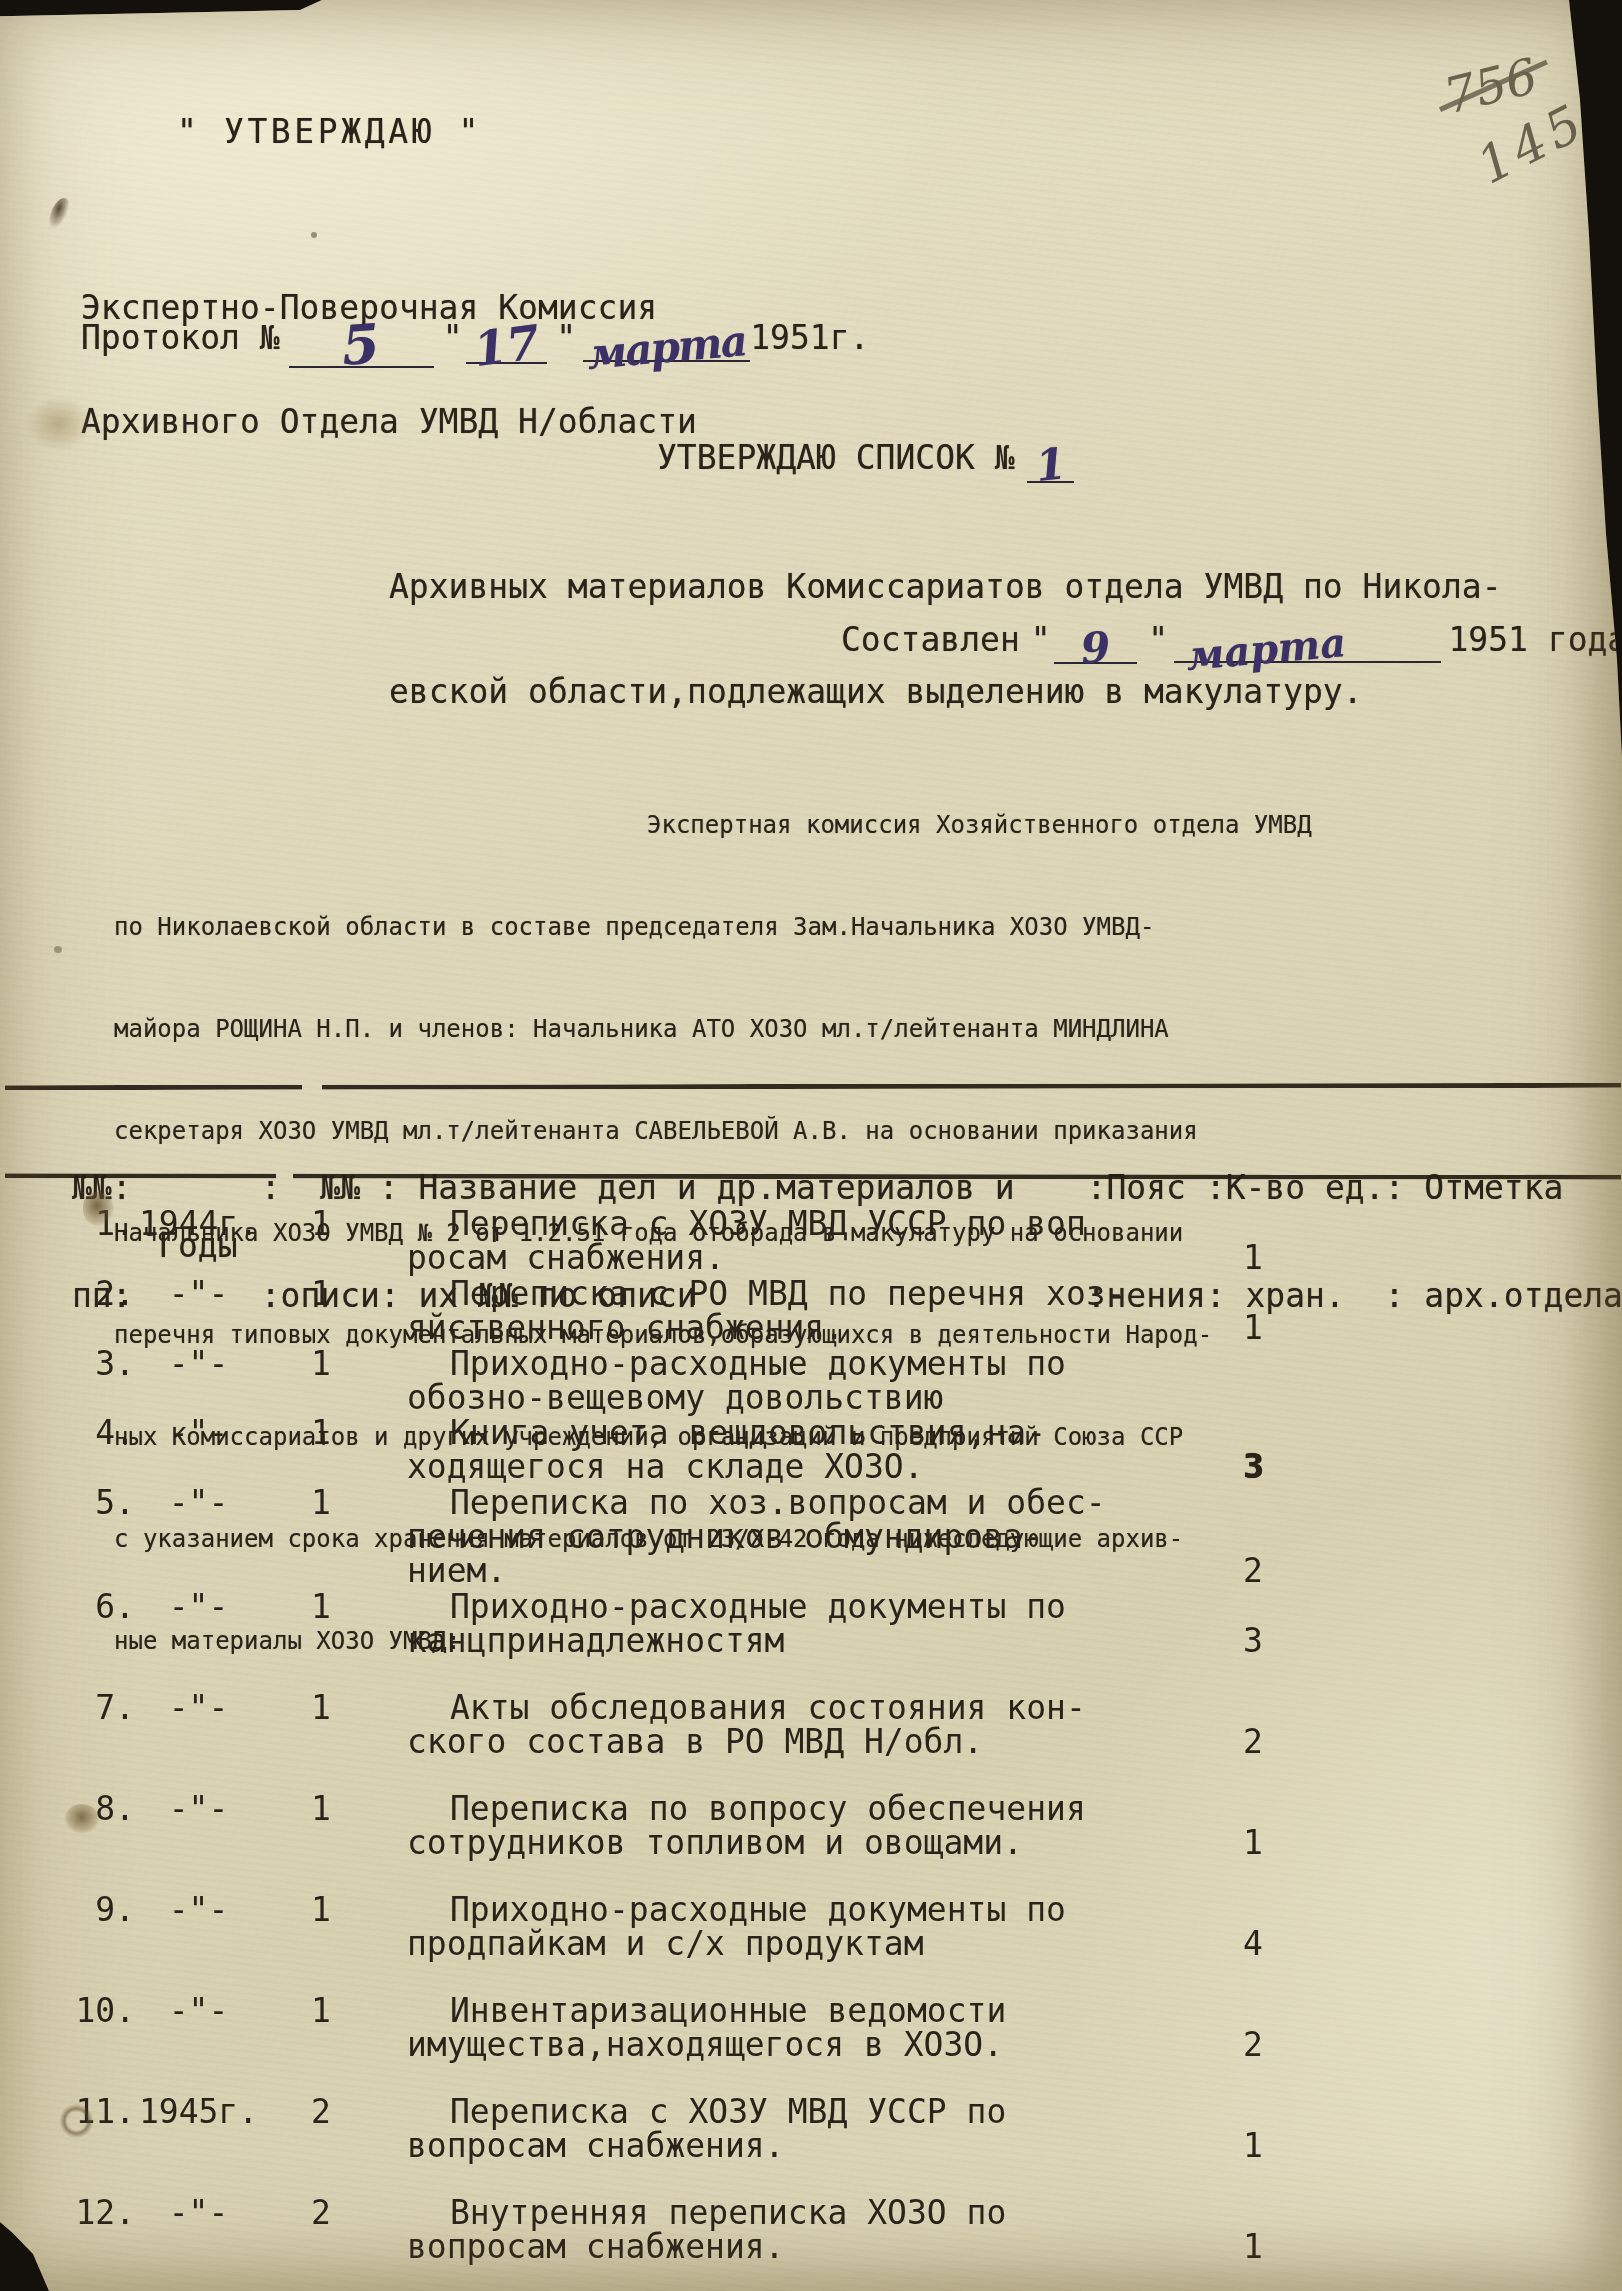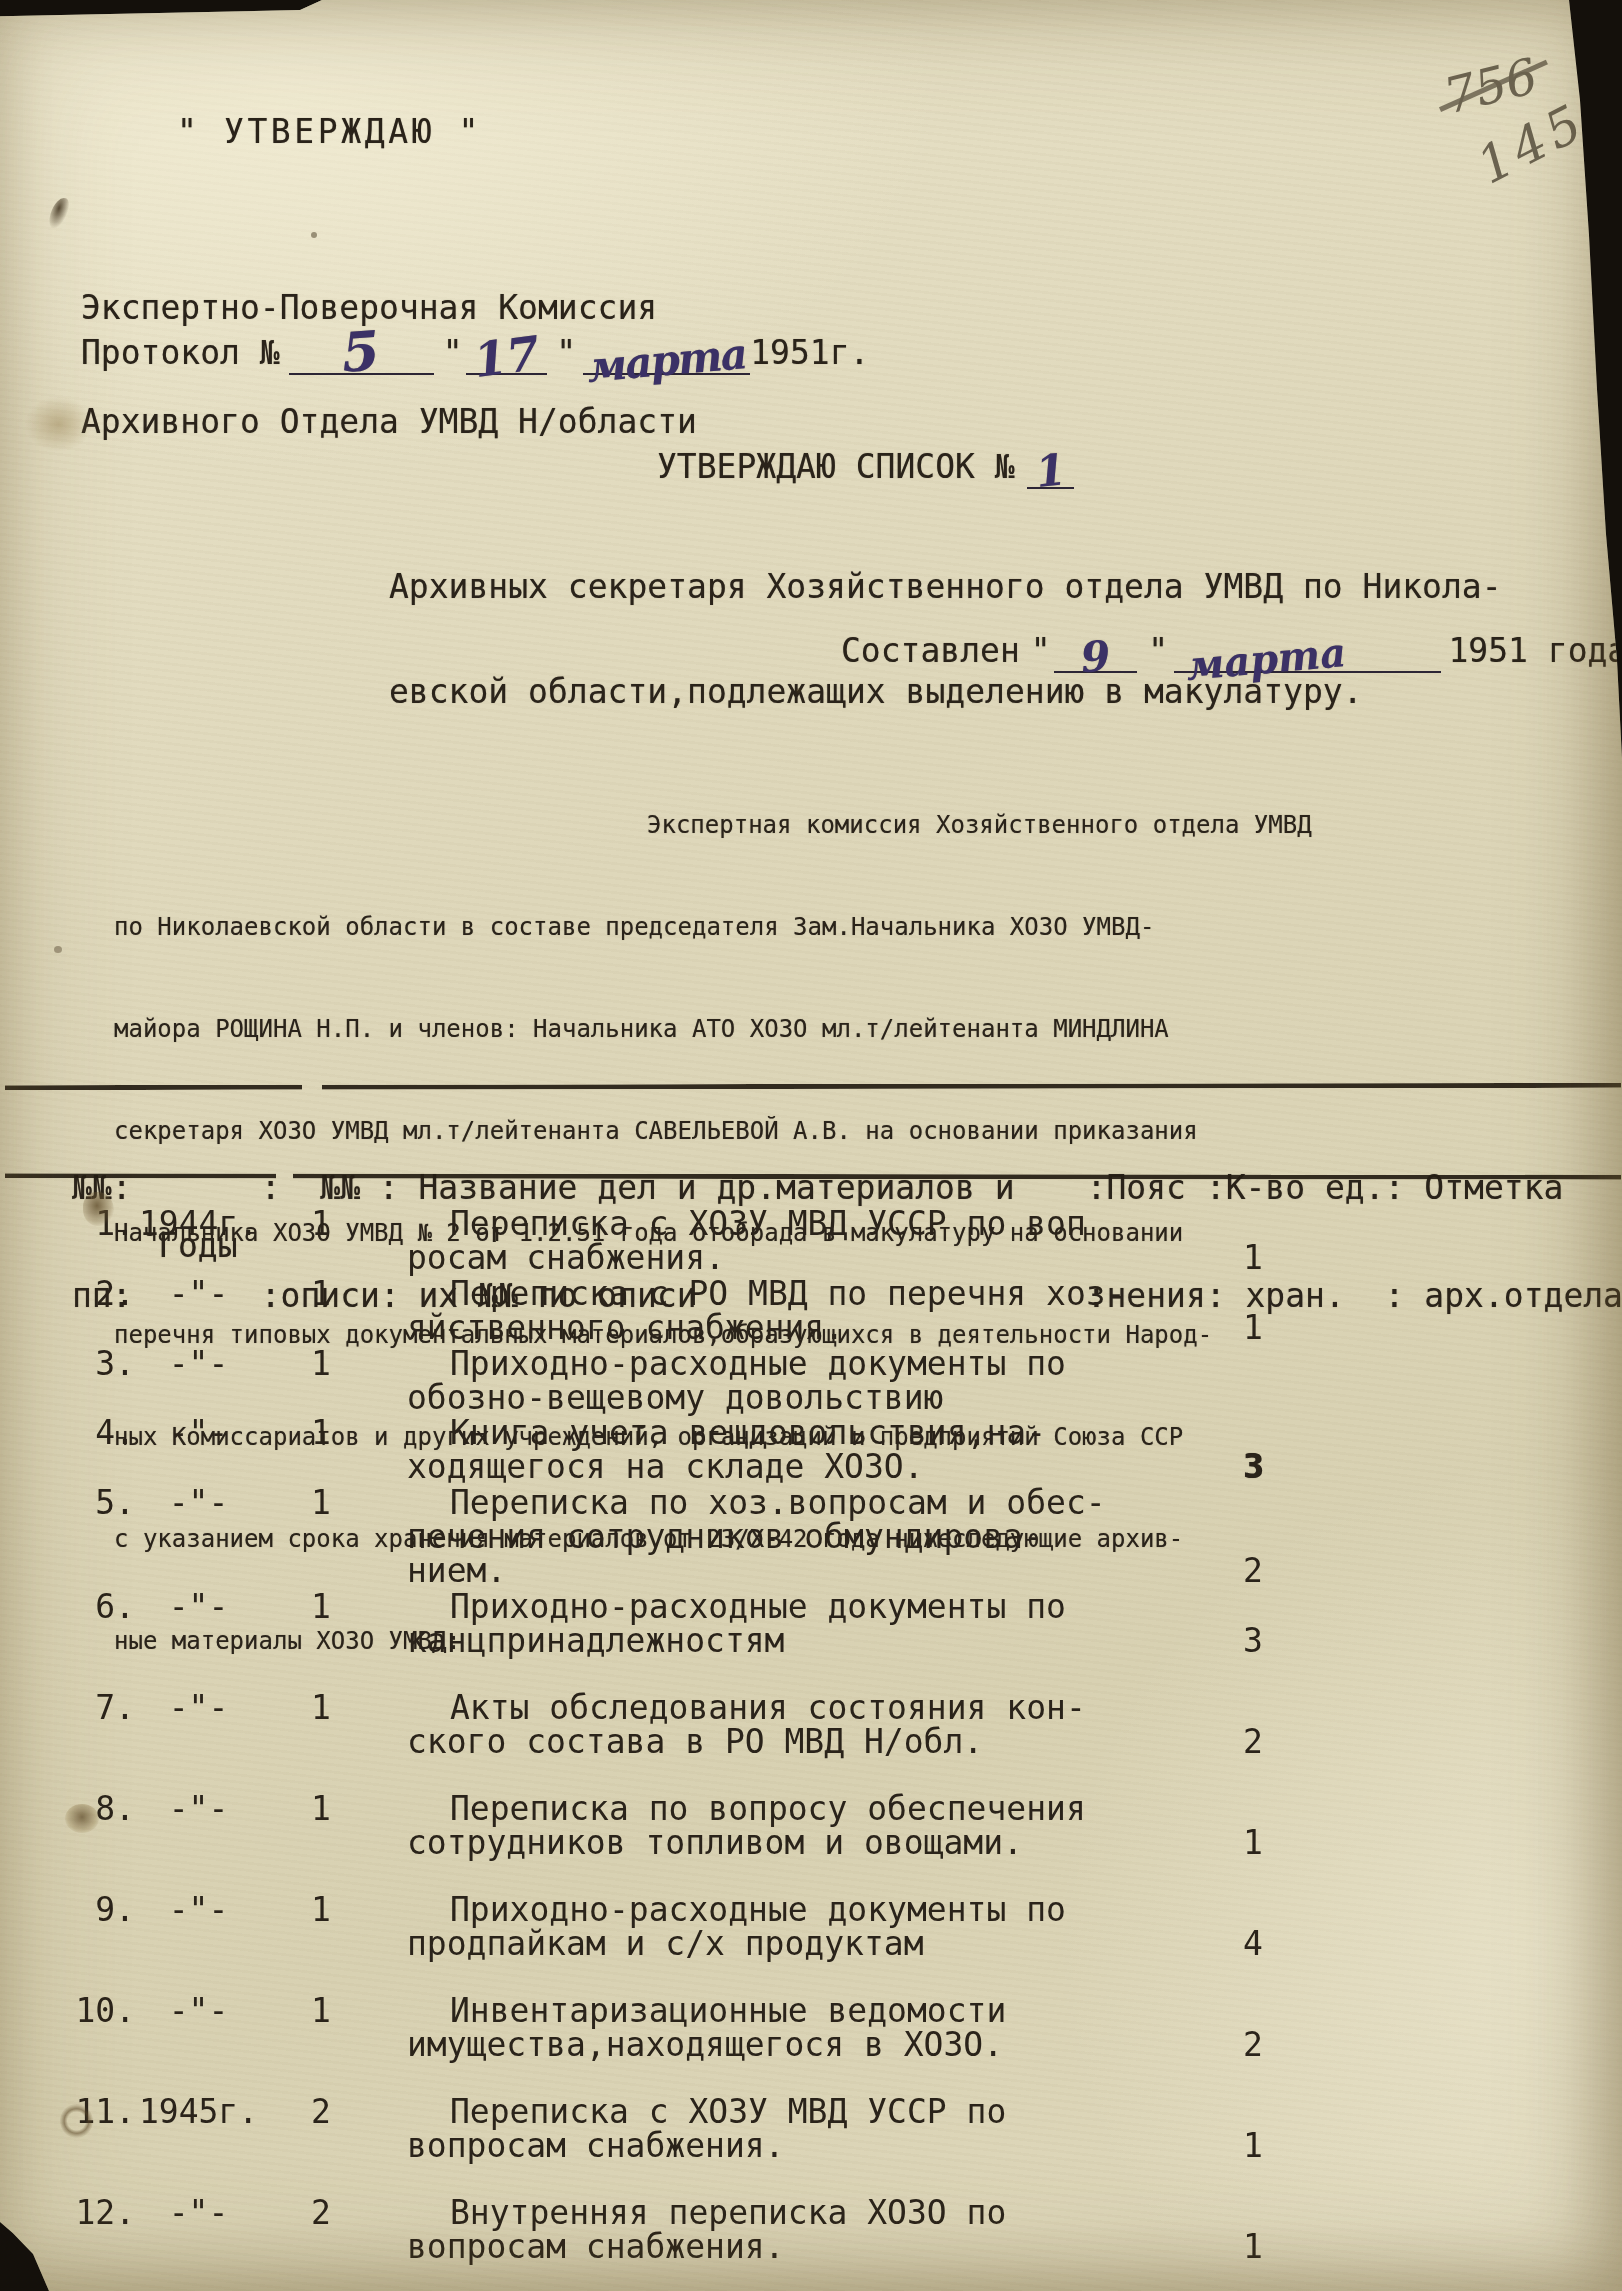--- a/index.html
+++ b/index.html
@@ -21,21 +21,21 @@
     overflow:hidden;
   }
   .edge-shade{position:absolute;inset:0;pointer-events:none;
     box-shadow:inset 0 0 127px rgba(110,92,52,.28), inset -31px 0 63px rgba(95,76,40,.22), inset 0 -18px 54px rgba(110,92,52,.18);}
   .tw{position:absolute;white-space:pre;line-height:36px;font-size:33px;
       text-shadow:0 0 0.9px rgba(40,33,24,.45);}
   
   .ink{font-family:"DejaVu Serif", serif;font-style:italic;font-weight:bold;}
   .pencil{font-family:"DejaVu Serif", serif;font-style:italic;position:absolute;}
   .blank{display:inline-block;border-bottom:2.7px solid #2c2535;text-align:center;line-height:1;}
-  .hflex{display:flex;align-items:flex-end;}
+  .hflex{display:flex;align-items:center;}
   .hflex .lbl{padding-bottom:3.6px;}
   
   .note-756{top:58px;left:1444px;font-size:49px;transform:rotate(-14deg);}
   .note-756 .strike{position:absolute;left:-9px;top:46%;width:125%;height:4.5px;background:currentColor;transform:rotate(-10deg);opacity:.85;}
   .note-145{top:114px;left:1475px;font-size:51px;transform:rotate(-27deg);letter-spacing:5.4px;}
   
   .approve{top:114px;left:177px;letter-spacing:3.6px;}
   .commission{top:213px;left:81px;line-height:38px;}
   .protocol{top:304px;left:81px;height:71px;}
   .protocol .b-num{width:145px;margin-left:9px;}
@@ -131,21 +131,21 @@
     <span class="blank b-mon"><span class="ink" style="color: rgb(59, 49, 102);">марта</span></span>
     <span class="lbl">1951г.</span>
   </div>
 
   <div class="tw title-line hflex">
     <span class="lbl">УТВЕРЖДАЮ СПИСОК №</span>
     <span class="blank b-one"><span class="ink" style="color: rgb(59, 49, 102);">1</span></span>
   </div>
 
   <div class="tw subtitle">
-    <div>Архивных секретаря Хозяйственного отдела УМВД по Никола-</div>
+    <div>Архивных материалов Комиссариатов отдела УМВД по Никола-</div>
     <div>евской области,подлежащих выделению в макулатуру.</div>
   </div>
 
   <div class="tw compiled hflex">
     <span class="lbl">Составлен</span>
     <span class="lbl q">"</span>
     <span class="blank b-day"><span class="ink" style="color: rgb(59, 49, 102);">9</span></span>
     <span class="lbl q">"</span>
     <span class="blank b-mon"><span class="ink" style="color: rgb(59, 49, 102);">марта</span></span>
     <span class="lbl yr">1951 года.</span>

